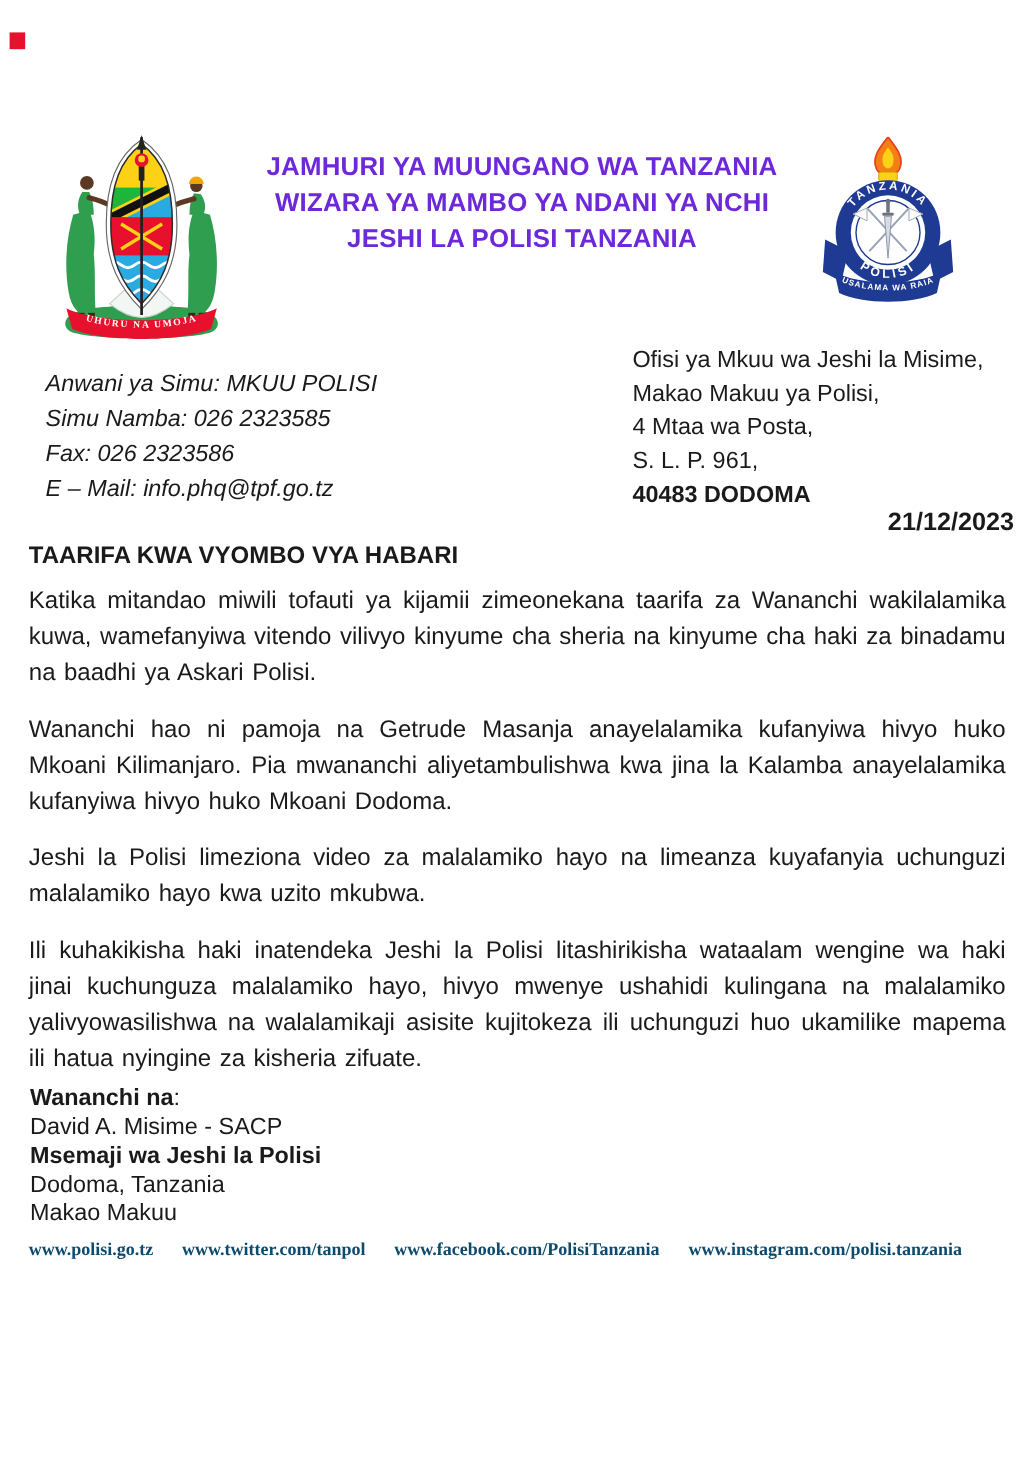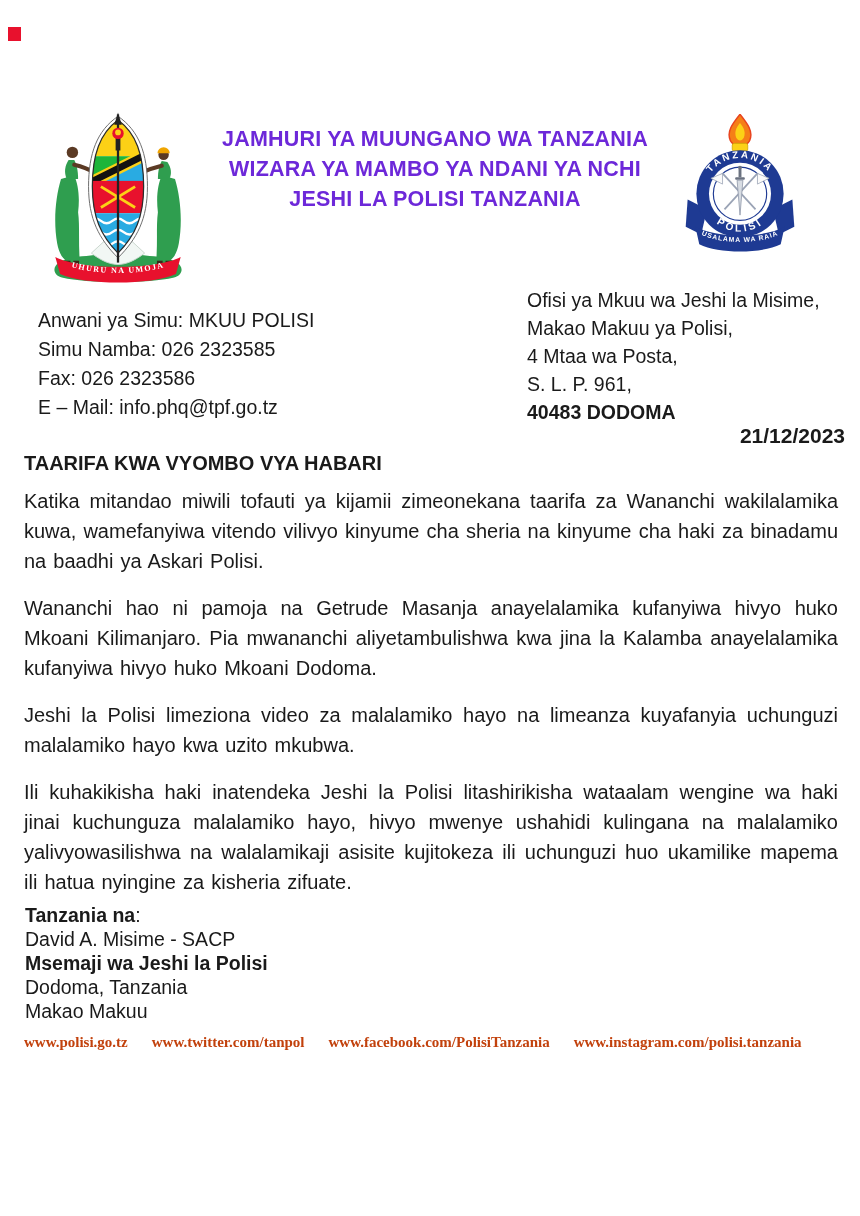--- a/index.html
+++ b/index.html
@@ -7,33 +7,33 @@
     position:relative;width:860px;height:1216px;background:#ffffff;
     font-family:"Liberation Sans",sans-serif;color:#1a1a1a;overflow:hidden;
   }
   .red-marker{position:absolute;left:8px;top:27px;width:13px;height:14px;background:#e8112d;}
   .coa-wrap{position:absolute;left:42px;top:112px;width:152px;height:172px;}
   .police-wrap{position:absolute;left:676px;top:114px;width:128px;height:146px;}
   .header-block{
     position:absolute;left:170px;top:124px;width:530px;text-align:center;
     font-weight:bold;font-size:21.5px;line-height:30px;color:#6d28d9;letter-spacing:.2px;
   }
-  .contact-block{position:absolute;left:38px;top:306px;font-size:19.5px;line-height:29px;}
+  .contact-block{position:absolute;left:38px;top:306px;font-size:19.5px;line-height:29px;font-style:italic;}
   .address-block{position:absolute;left:527px;top:286px;font-size:19.5px;line-height:28px;}
   .bold{font-weight:bold;}
   .date-line{position:absolute;right:15px;top:424px;font-size:21px;font-weight:bold;text-align:center;}
   .doc-title{position:absolute;left:24px;top:452px;width:812px;font-weight:bold;font-size:20px;}
   .body-block{position:absolute;left:24px;top:486px;width:814px;font-size:20px;line-height:30px;text-align:justify;word-spacing:1.5px;}
   .body-block p{margin:0 0 17px 0;}
   .signature-block{position:absolute;left:25px;top:903px;font-size:19.5px;line-height:24px;}
   .footer-links{
     position:absolute;left:24px;top:1034px;width:812px;display:flex;gap:24px;
     font-family:"Liberation Serif",serif;font-weight:bold;font-size:15px;color:#2e4e9e;
   }
-  .footer-links a{color:#c2410c;text-decoration:none;white-space:nowrap;cursor:pointer;}
+  .footer-links a{color:#0c4a6e;text-decoration:none;white-space:nowrap;cursor:pointer;}
   svg{display:block;width:100%;height:100%;}
 </style>
 </head>
 <body>
 
 <div class="page">
 
   <div class="red-marker"></div>
 
   <div class="coa-wrap">
@@ -162,21 +162,21 @@
   <div class="doc-title">TAARIFA KWA VYOMBO VYA HABARI</div>
 
   <div class="body-block">
     <p>Katika mitandao miwili tofauti ya kijamii zimeonekana taarifa za Wananchi wakilalamika kuwa, wamefanyiwa vitendo vilivyo kinyume cha sheria na kinyume cha haki za binadamu na baadhi ya Askari Polisi.</p>
     <p>Wananchi hao ni pamoja na Getrude Masanja anayelalamika kufanyiwa hivyo huko Mkoani Kilimanjaro. Pia mwananchi aliyetambulishwa kwa jina la Kalamba anayelalamika kufanyiwa hivyo huko Mkoani Dodoma.</p>
     <p>Jeshi la Polisi limeziona video za malalamiko hayo na limeanza kuyafanyia uchunguzi malalamiko hayo kwa uzito mkubwa.</p>
     <p>Ili kuhakikisha haki inatendeka Jeshi la Polisi litashirikisha wataalam wengine wa haki jinai kuchunguza malalamiko hayo, hivyo mwenye ushahidi kulingana na malalamiko yalivyowasilishwa na walalamikaji asisite kujitokeza ili uchunguzi huo ukamilike mapema ili hatua nyingine za kisheria zifuate.</p>
   </div>
 
   <div class="signature-block">
-    <div><span class="bold">Tanzania na</span><span>:</span></div>
+    <div><span class="bold">Wananchi na</span><span>:</span></div>
     <div>David A. Misime - SACP</div>
     <div class="bold">Msemaji wa Jeshi la Polisi</div>
     <div>Dodoma, Tanzania</div>
     <div>Makao Makuu</div>
   </div>
 
   <div class="footer-links">
     <a>www.polisi.go.tz</a>
     <a>www.twitter.com/tanpol</a>
     <a>www.facebook.com/PolisiTanzania</a>

